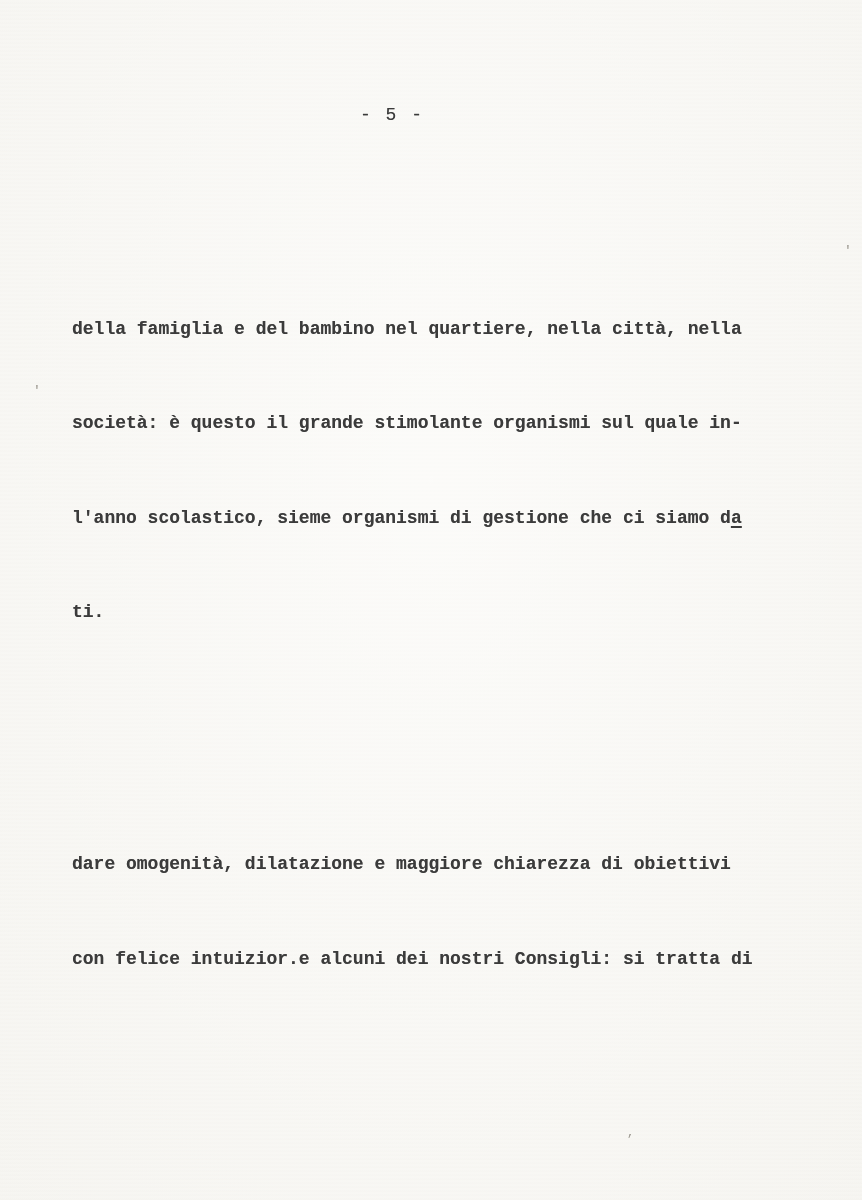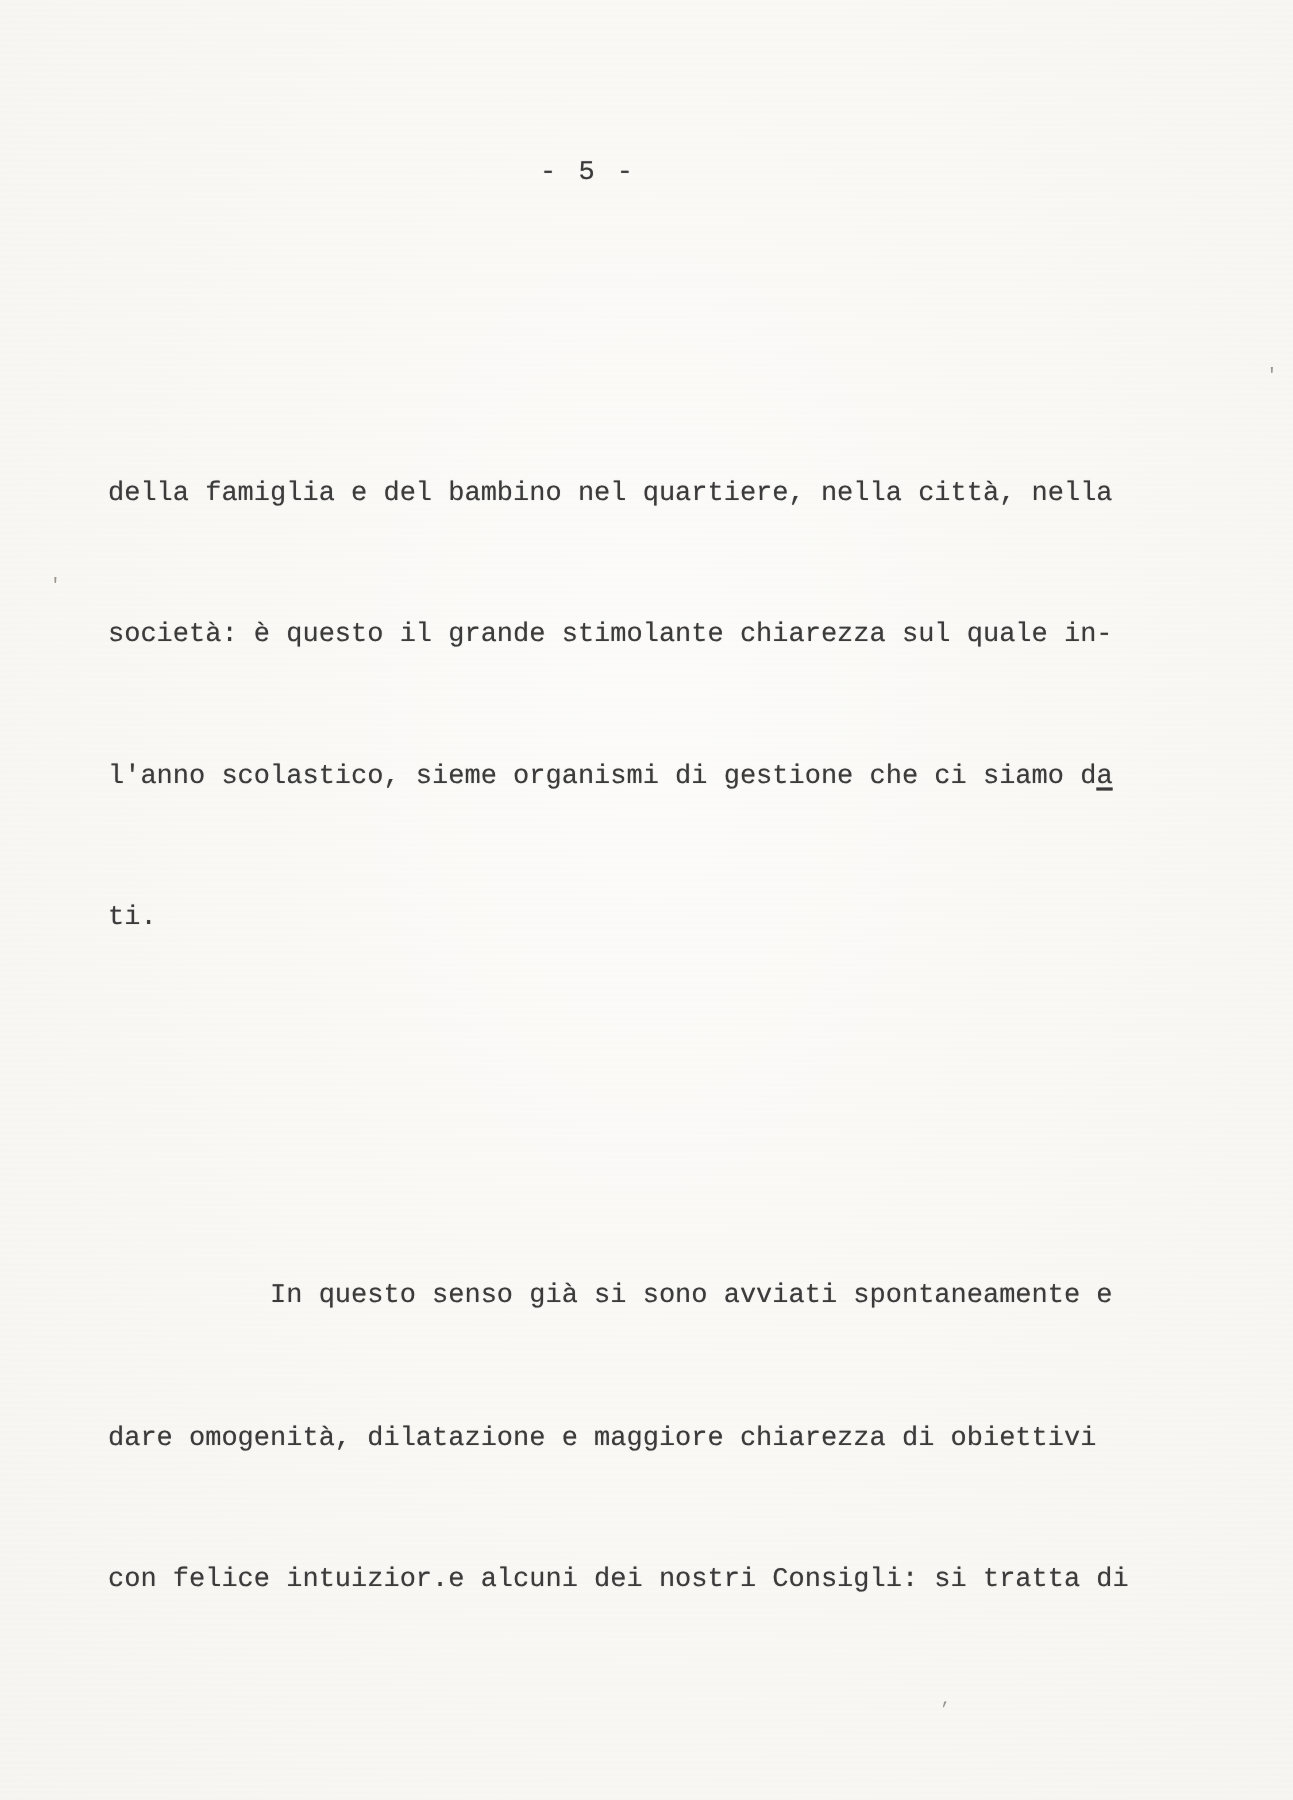--- a/index.html
+++ b/index.html
@@ -27,21 +27,21 @@
   }
   .text-block{
     position:absolute;
     left:72px;top:156px;
     width:700px;
     font-size:18px;
     line-height:31.5px;
     white-space:pre;
     text-shadow:0 0 0.6px rgba(59,59,59,0.5);
   }
-  .para{margin:0;}
+  .para{margin:0;font-weight:bold;}
   .line{white-space:pre;}
   .u{
     text-decoration:underline;
     text-underline-offset:3px;
     text-decoration-thickness:1.5px;
   }
   .artifact{
     position:absolute;
     color:#9a968e;
     font-size:13px;
@@ -55,27 +55,26 @@
 <body>
 
 <div class="page">
 
   <div class="page-number">- 5 -</div>
 
   <div class="text-block">
 
     <div class="para">
       <div class="line"><span>della famiglia e del bambino nel quartiere, nella città, nella</span><span class="u"></span></div>
-      <div class="line"><span>società: è questo il grande stimolante chiarezza sul quale in-</span><span class="u"></span></div>
+      <div class="line"><span>società: è questo il grande stimolante organismi sul quale in-</span><span class="u"></span></div>
       <div class="line"><span>l'anno scolastico, sieme organismi di gestione che ci siamo d</span><span class="u">a</span></div>
       <div class="line"><span>ti.</span><span class="u"></span></div>
     </div>
 
     <div class="para">
-      <div class="line"><span>          In questo senso già si sono avviati spontaneamente e</span><span class="u"></span></div>
       <div class="line"><span>dare omogenità, dilatazione e maggiore chiarezza di obiettivi</span><span class="u"></span></div>
       <div class="line"><span>con felice intuizior.e alcuni dei nostri Consigli: si tratta di</span><span class="u"></span></div>
       
     </div>
 
     
 
     
 
     

